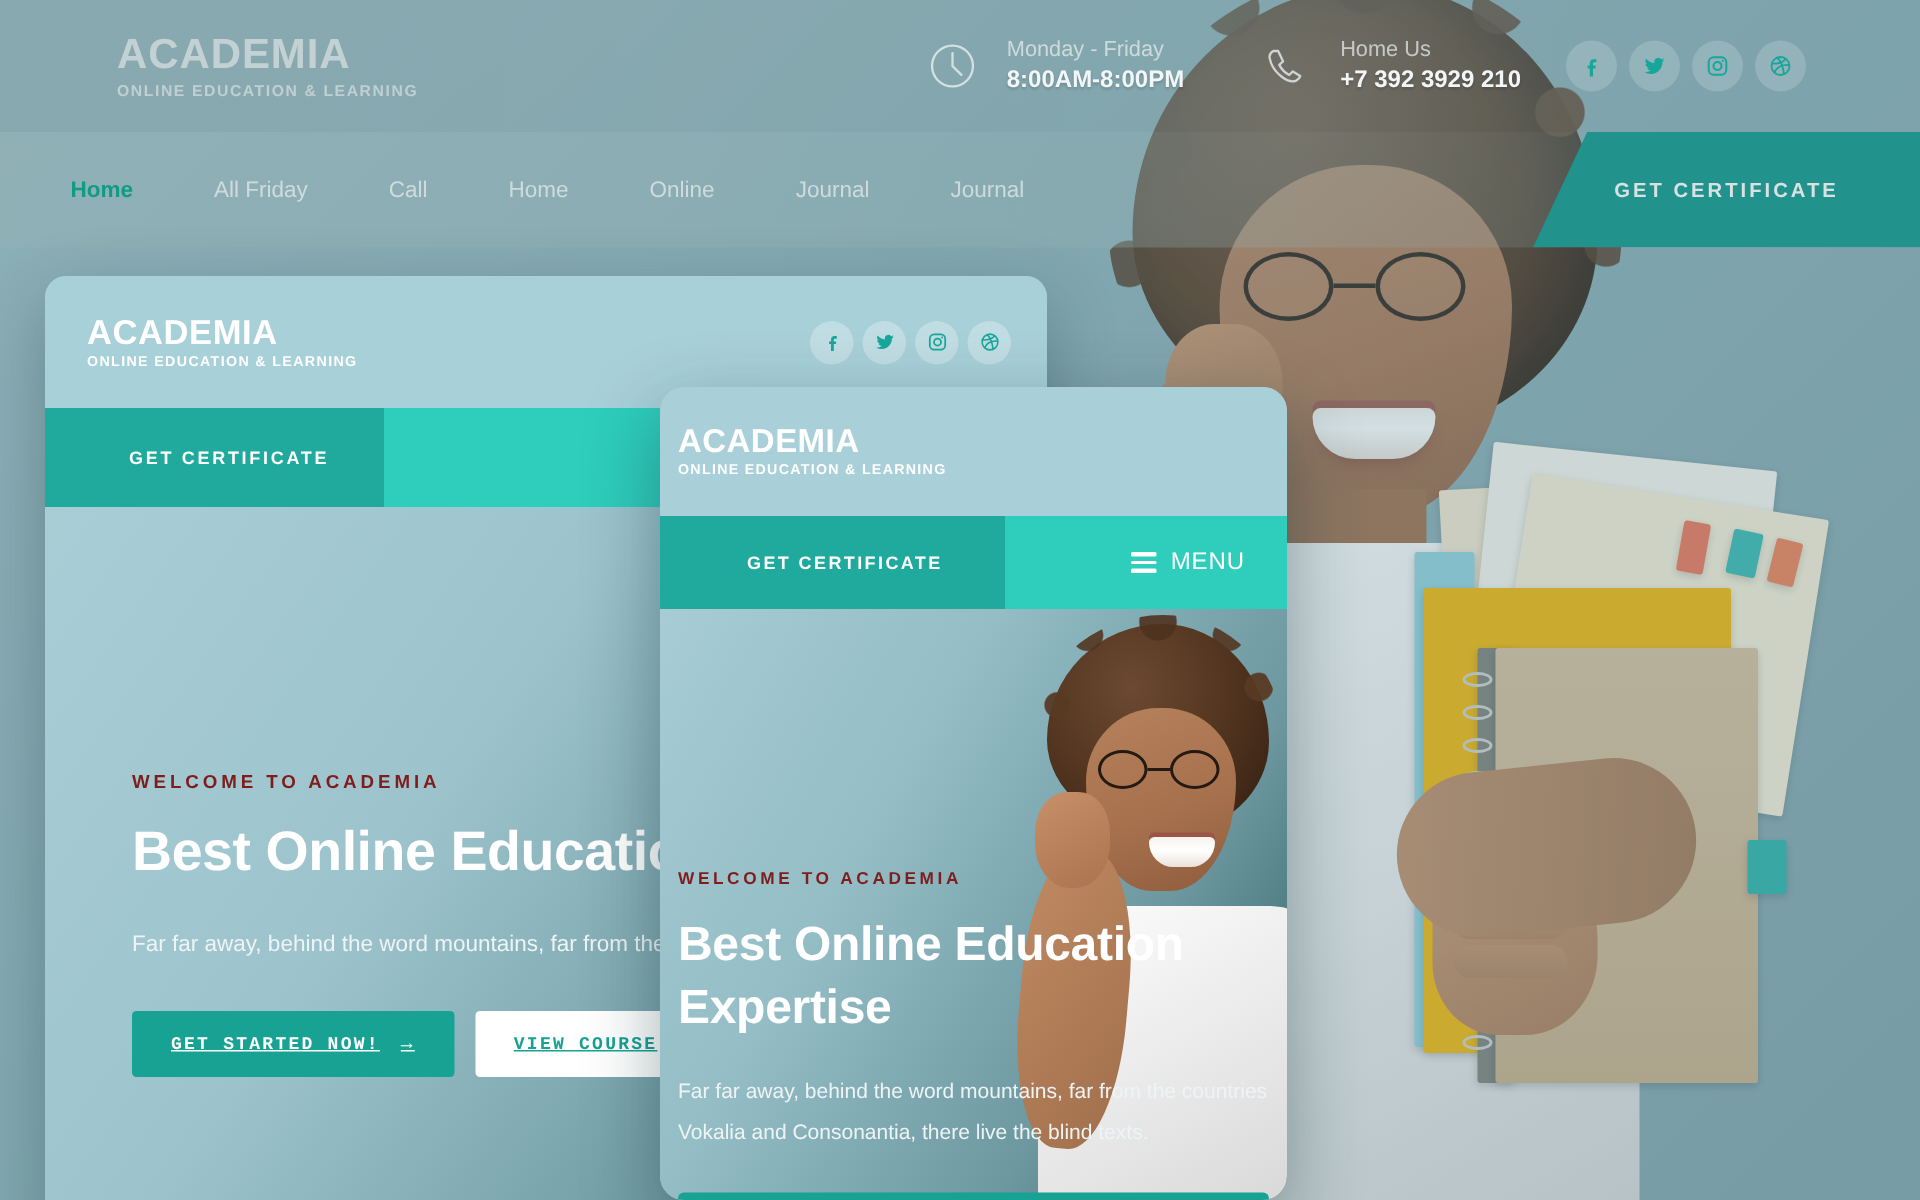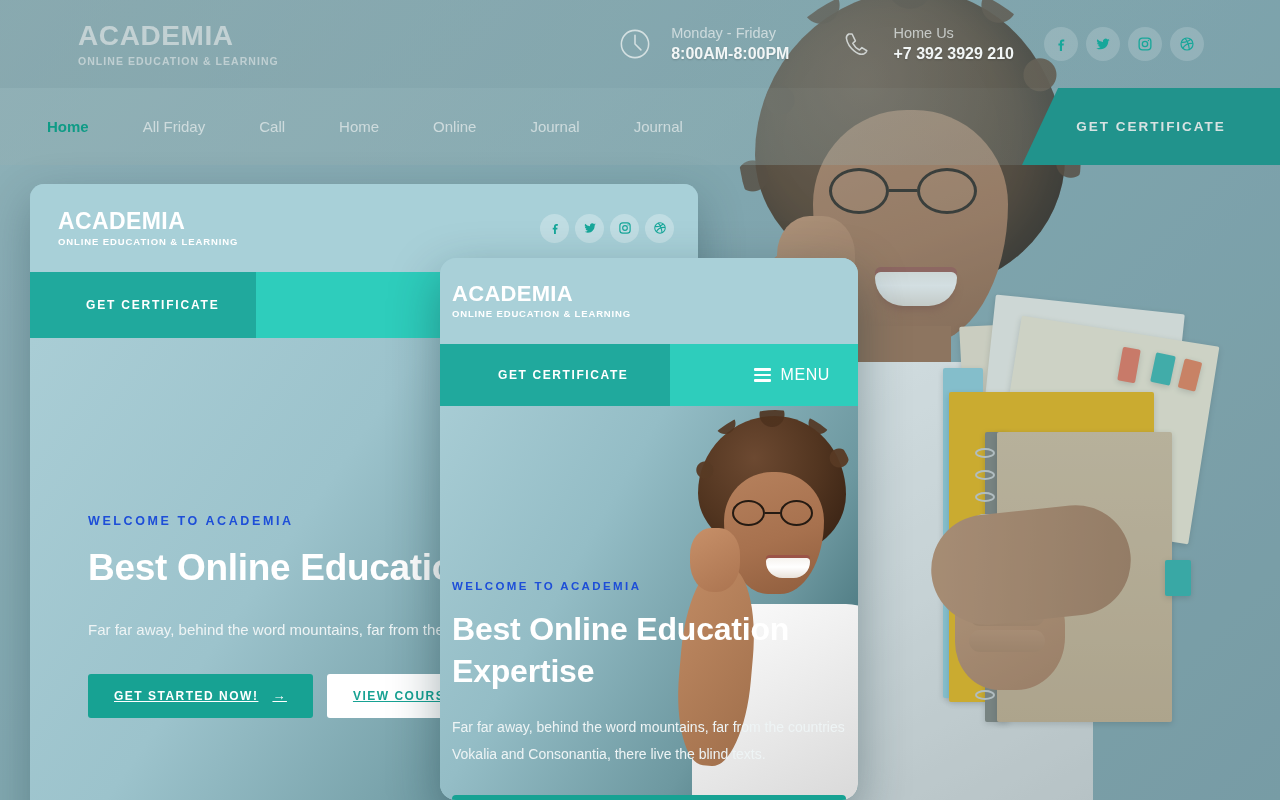--- a/index.html
+++ b/index.html
@@ -207,31 +207,31 @@
     position:absolute; left:0; top:154px; right:0; bottom:0;
     background:linear-gradient(125deg,#a9cdd5 0%,#9cc3cc 38%,#6f9aa2 72%,#2e5a62 100%);
     z-index:1;
   }
   .tab-photo{
     position:absolute; right:-60px; top:-20px; width:420px; height:560px;
     background:radial-gradient(ellipse at 40% 30%, rgba(120,85,58,.0), rgba(120,85,58,0));
   }
   .tab-content{ position:absolute; left:58px; top:330px; width:600px; z-index:2; }
   .eyebrow{
-    font-size:12.5px; font-weight:bold; letter-spacing:2.6px; color:#1d4ed8;
+    font-size:12.5px; font-weight:bold; letter-spacing:2.6px; color:#7f1d1d;
   }
   .tab-content h1{
     margin-top:19px; font-size:37px; line-height:1.16; font-weight:bold;
     color:#ffffff; letter-spacing:-.3px; white-space:nowrap;
   }
   .tab-content p{
     margin-top:26px; font-size:15px; line-height:1.85; color:#eef4f5;
     width:600px; white-space:nowrap;
   }
-  .btn-row{ display:flex; gap:14px; margin-top:30px; }
+  .btn-row{ display:flex; gap:14px; margin-top:30px;font-family:Liberation Mono, monospace; }
   .btn{
     height:44px; display:flex; align-items:center; justify-content:center; gap:14px;
     font-size:12px; font-weight:bold; letter-spacing:1.5px; border-radius:3px;
   }
   .btn .arw{ font-size:13px; font-weight:normal; }
   .btn-primary{ background:#17a293; color:#ffffff; padding:0 26px; }
   .btn-light{ background:#ffffff; color:#17a293; padding:0 26px; }
 
   
   .phone{

